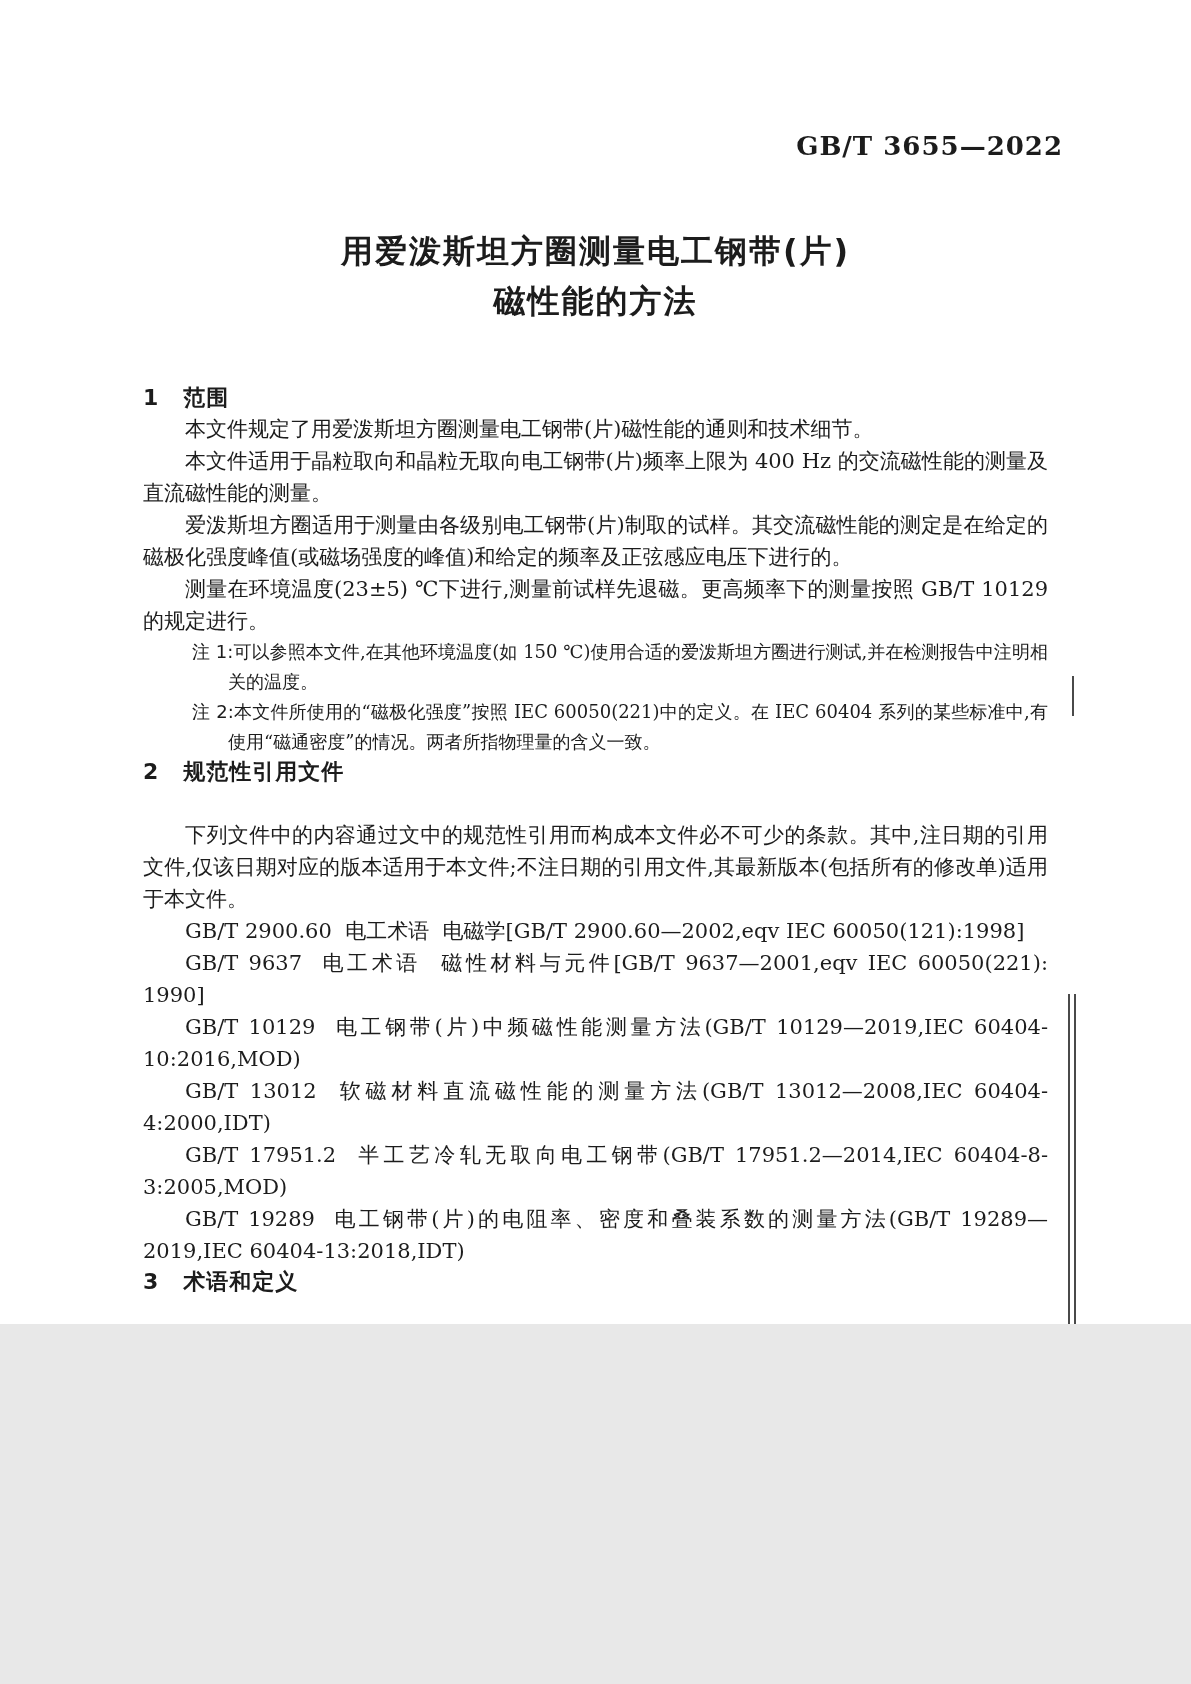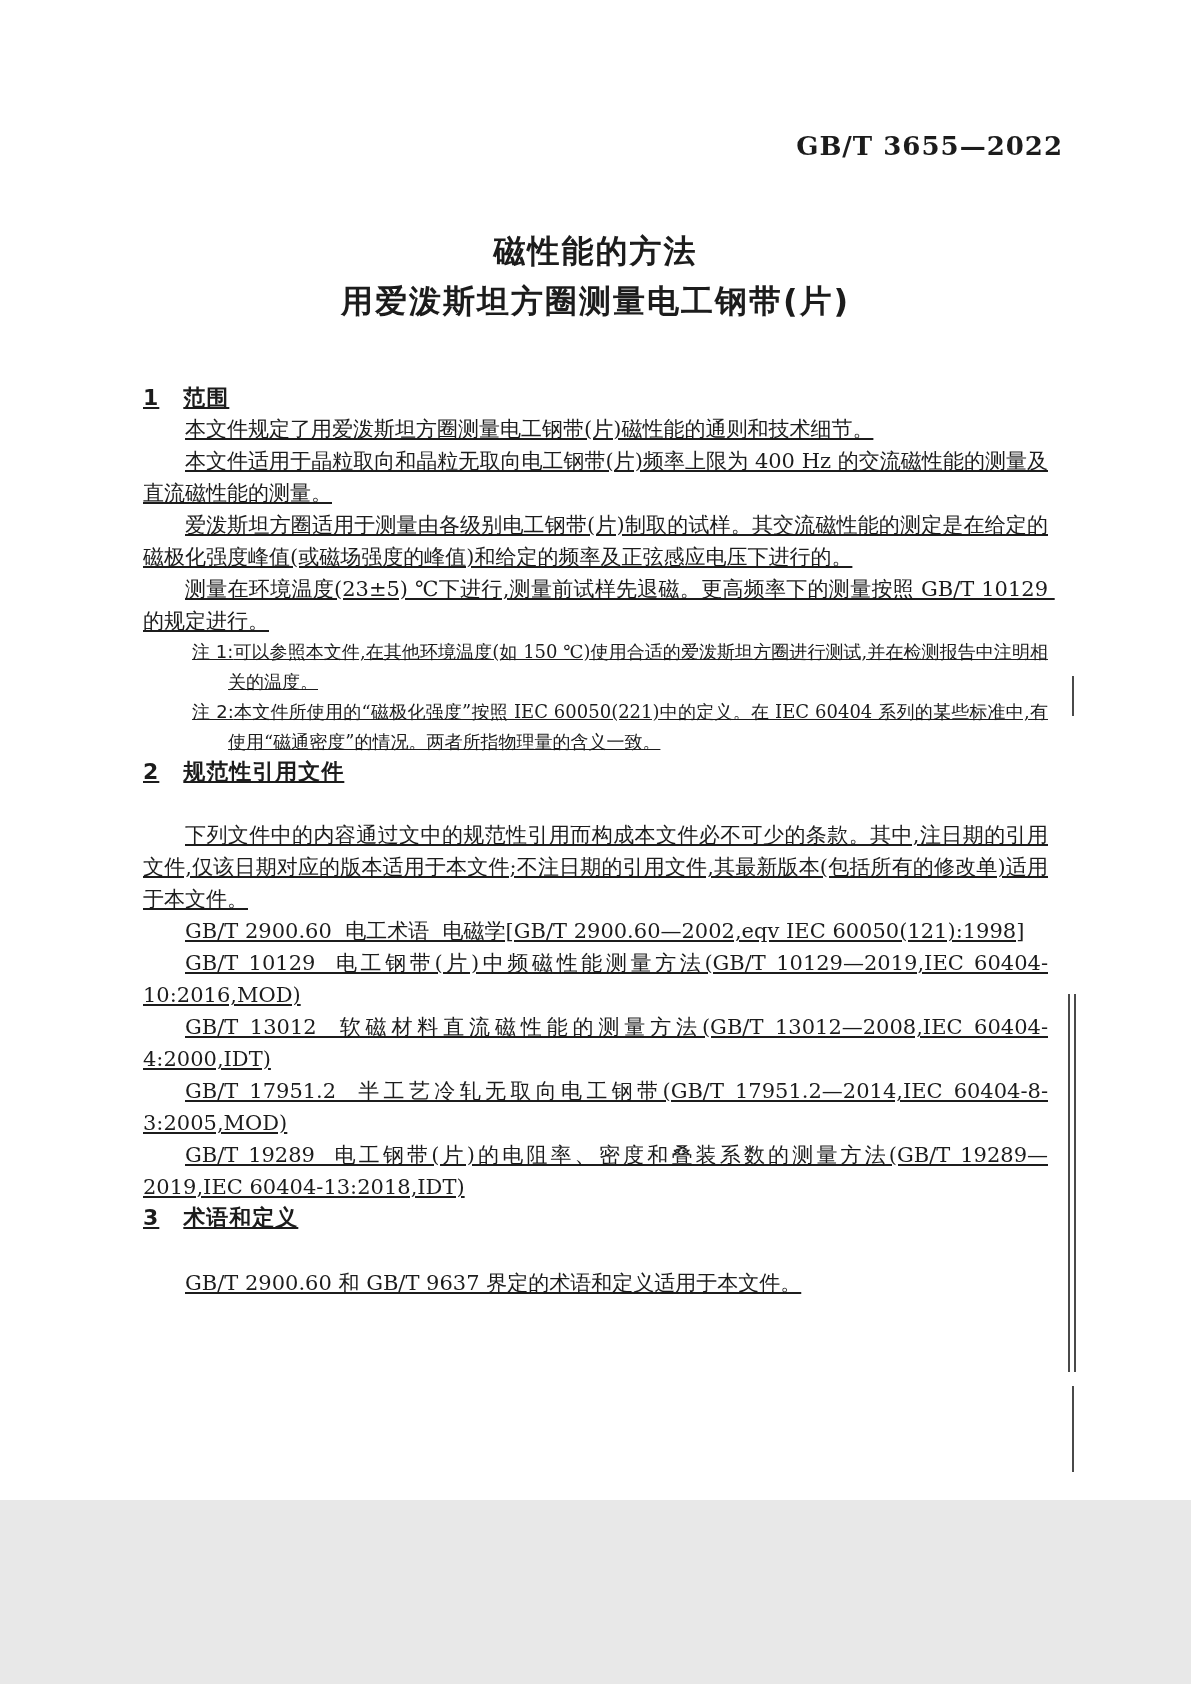--- a/index.html
+++ b/index.html
@@ -1,19 +1,19 @@
 <!DOCTYPE html>
 <html lang="zh"><head>
 <meta charset="utf-8">
 <style>
   html,body { margin:0; padding:0; background:#e8e8e8; }
   .page {
     position: relative;
     width: 1191px;
-    height: 1500px;
+    height: 1324px;
     margin: 0 auto;
     background: #ffffff;
     color: #1c1c1c;
     font-family: "DejaVu Serif", "Liberation Serif", serif;
     overflow: hidden;
   }
   .header-code {
     position: absolute;
     top: 131px;
     right: 128px;
@@ -32,21 +32,20 @@
     font-weight: bold;
     font-size: 32px;
     line-height: 50px;
     letter-spacing: 2px;
   }
   .content {
     position: absolute;
     left: 143px;
     top: 370px;
     width: 905px;
-    text-decoration: underline;
   }
   .sec-heading {
     margin: 0;
     font-family: "DejaVu Sans", "Liberation Sans", sans-serif;
     font-weight: bold;
     font-size: 22px;
     line-height: 30px;
     letter-spacing: 1px;
   }
   .hsp { display: inline-block; width: 24px; }
@@ -91,41 +90,42 @@
   }
 </style>
 </head>
 <body>
 
 <div class="page">
 
   <div class="header-code">GB/T 3655—2022</div>
 
   <div class="doc-title">
+    <div>用爱泼斯坦方圈测量电工钢带(片)</div>
     <div>磁性能的方法</div>
-    <div>用爱泼斯坦方圈测量电工钢带(片)</div>
   </div>
 
   <div class="content">
 
     <h2 class="sec-heading s1"><span>1</span><span class="hsp"></span><span>范围</span></h2>
 
     <p class="body first">本文件规定了用爱泼斯坦方圈测量电工钢带(片)磁性能的通则和技术细节。</p>
     <p class="body">本文件适用于晶粒取向和晶粒无取向电工钢带(片)频率上限为 400 Hz 的交流磁性能的测量及直流磁性能的测量。</p>
     <p class="body">爱泼斯坦方圈适用于测量由各级别电工钢带(片)制取的试样。其交流磁性能的测定是在给定的磁极化强度峰值(或磁场强度的峰值)和给定的频率及正弦感应电压下进行的。</p>
     <p class="body">测量在环境温度(23±5) ℃下进行,测量前试样先退磁。更高频率下的测量按照 GB/T 10129 的规定进行。</p>
 
     <div class="note"><span class="note-label">注 1:</span><span>可以参照本文件,在其他环境温度(如 150 ℃)使用合适的爱泼斯坦方圈进行测试,并在检测报告中注明相关的温度。</span></div>
     <div class="note"><span class="note-label">注 2:</span><span>本文件所使用的“磁极化强度”按照 IEC 60050(221)中的定义。在 IEC 60404 系列的某些标准中,有使用“磁通密度”的情况。两者所指物理量的含义一致。</span></div>
 
     <h2 class="sec-heading s2"><span>2</span><span class="hsp"></span><span>规范性引用文件</span></h2>
 
     <p class="body intro2">下列文件中的内容通过文中的规范性引用而构成本文件必不可少的条款。其中,注日期的引用文件,仅该日期对应的版本适用于本文件;不注日期的引用文件,其最新版本(包括所有的修改单)适用于本文件。</p>
 
     <p class="body">GB/T 2900.60  电工术语  电磁学[GB/T 2900.60—2002,eqv IEC 60050(121):1998]</p>
+    <p class="body">GB/T 9637  电工术语  磁性材料与元件[GB/T 9637—2001,eqv IEC 60050(221): 1990]</p>
     <p class="body">GB/T 10129  电工钢带(片)中频磁性能测量方法(GB/T 10129—2019,IEC 60404-10:2016,MOD)</p>
     <p class="body">GB/T 13012  软磁材料直流磁性能的测量方法(GB/T 13012—2008,IEC 60404-4:2000,IDT)</p>
     <p class="body">GB/T 17951.2  半工艺冷轧无取向电工钢带(GB/T 17951.2—2014,IEC 60404-8-3:2005,MOD)</p>
     <p class="body">GB/T 19289  电工钢带(片)的电阻率、密度和叠装系数的测量方法(GB/T 19289—2019,IEC 60404-13:2018,IDT)</p>
 
     <h2 class="sec-heading s3"><span>3</span><span class="hsp"></span><span>术语和定义</span></h2>
 
     <p class="body final3">GB/T 2900.60 和 GB/T 9637 界定的术语和定义适用于本文件。</p>
 
   </div>

